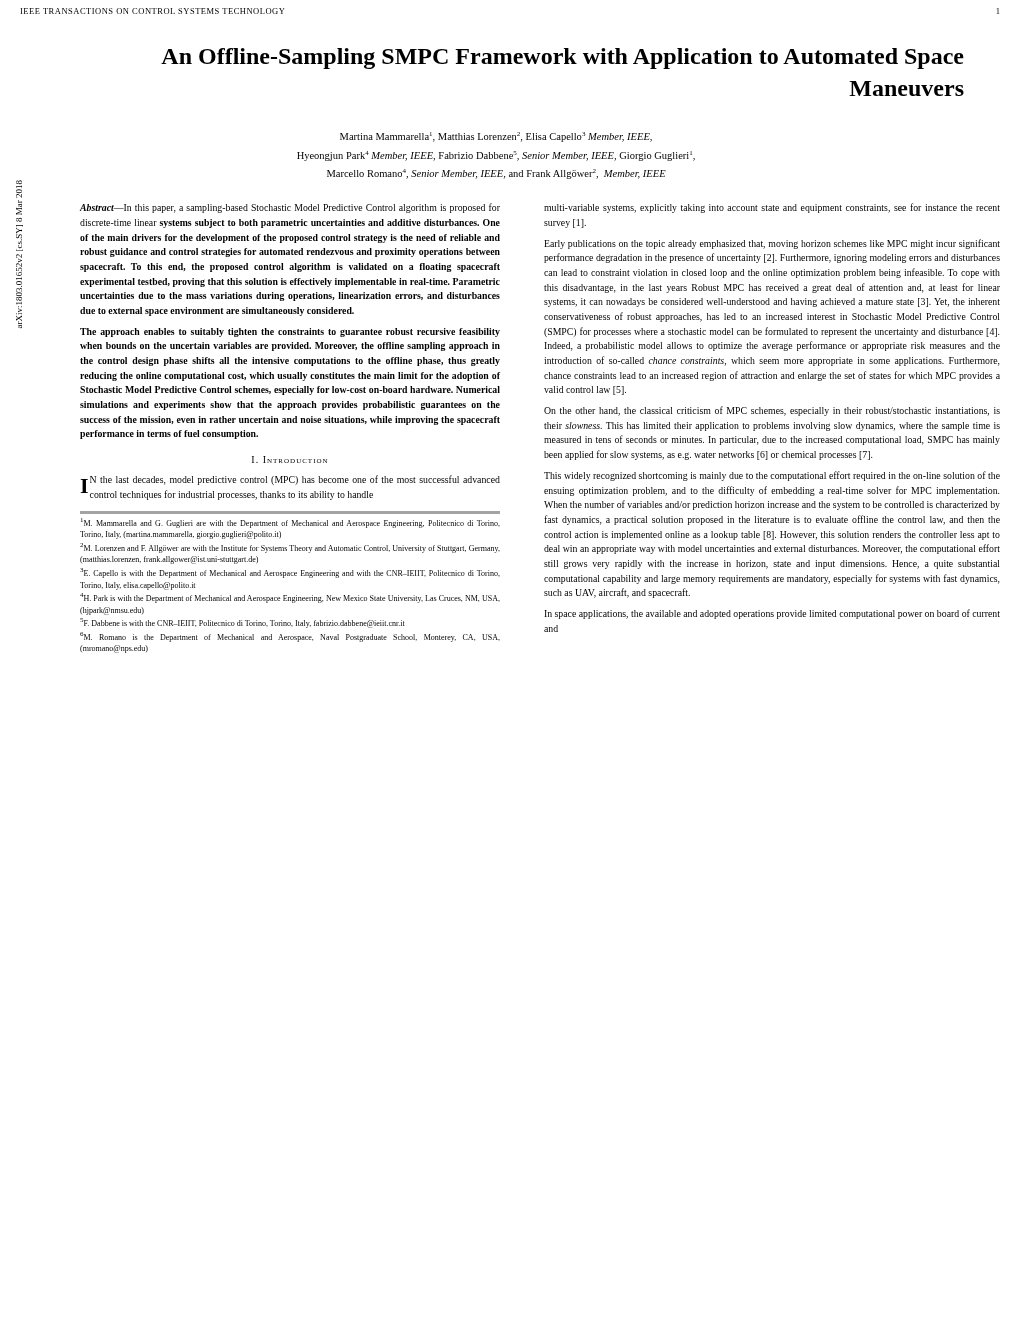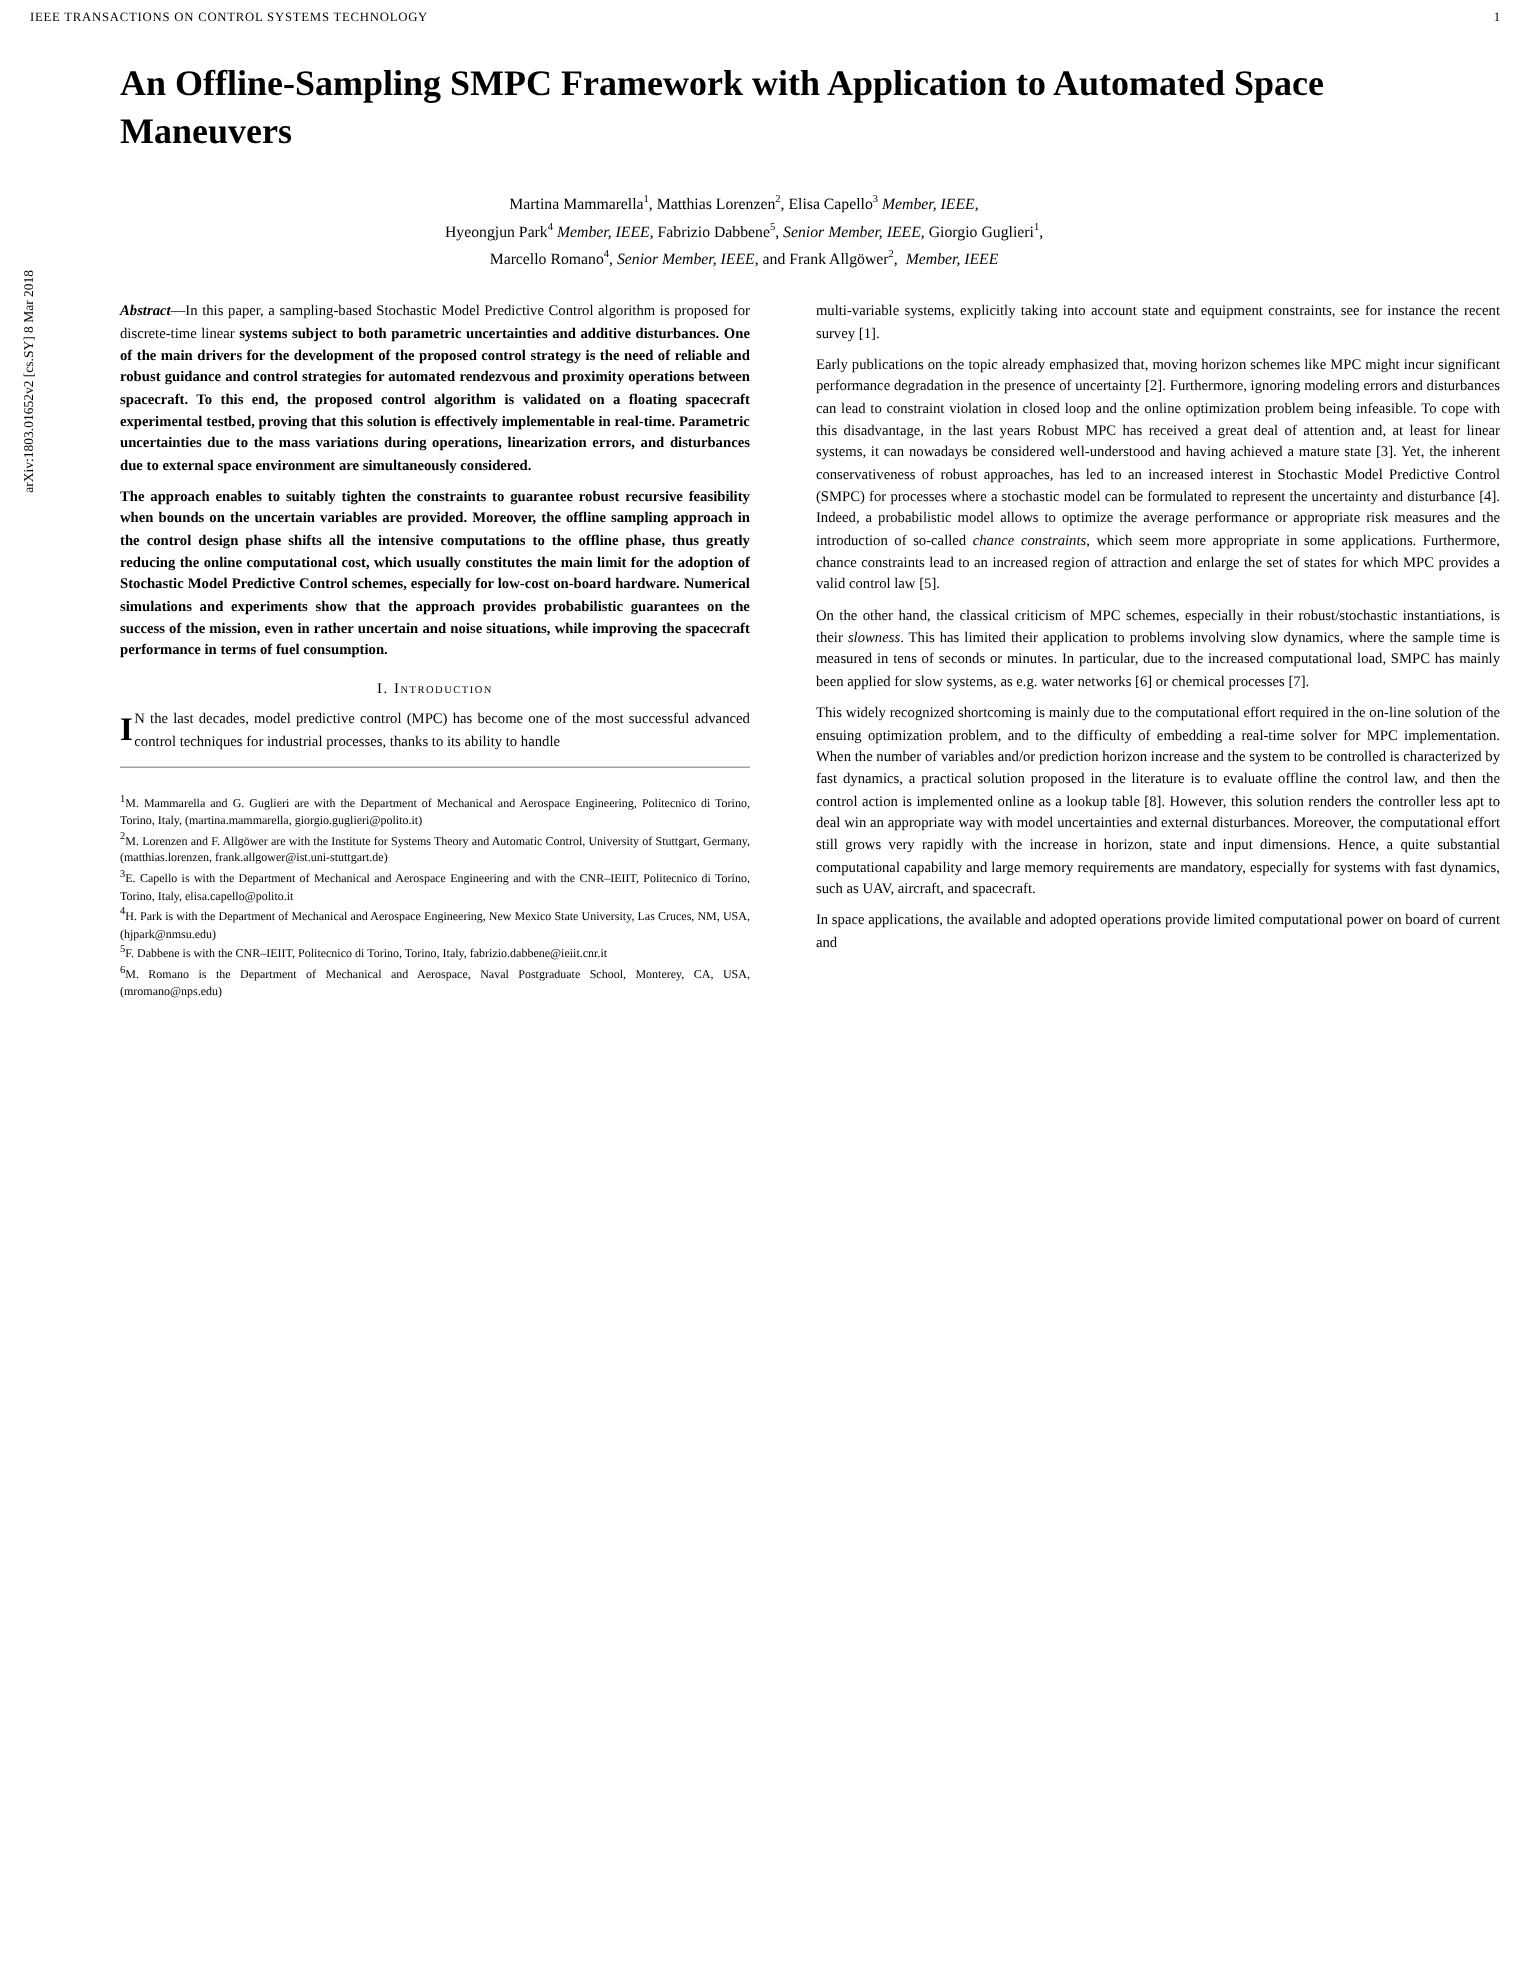--- a/index.html
+++ b/index.html
@@ -37,21 +37,21 @@
       color: #000;
     }
 
     .header-page {
       font-size: 8.5px;
       font-family: "Times New Roman", serif;
       color: #000;
     }
 
     .title-section {
-      text-align: left;
+      text-align: right;
       padding: 20px 56px 10px 80px;
     }
 
     .main-title {
       font-size: 24px;
       font-weight: bold;
       font-family: "Times New Roman", serif;
       line-height: 1.35;
       color: #000;
     }
@@ -127,22 +127,22 @@
 
     .right-col-text p {
       font-size: 9.8px;
       line-height: 1.5;
       text-align: justify;
       margin-bottom: 6px;
     }
 
     .footnotes-section {
       margin-top: 8px;
-      border-top: 1px solid #a3a3a3;
-      padding-top: 18px;
+      border-top: 3px solid #a3a3a3;
+      padding-top: 4px;
       font-size: 8px;
       line-height: 1.45;
     }
 
     .footnotes-section p {
       margin-bottom: 2px;
       text-align: justify;
     }
 
     sup {

